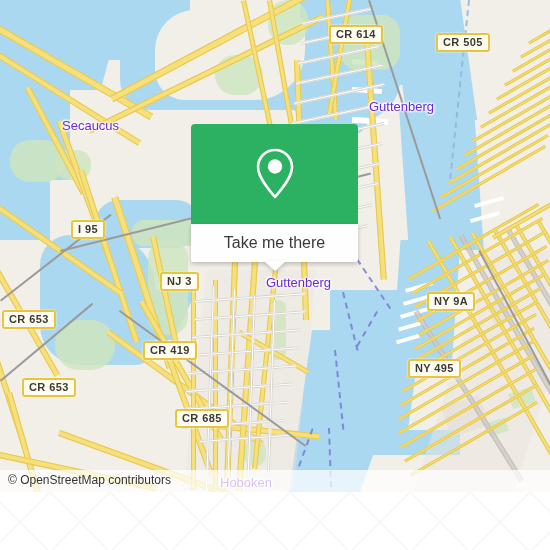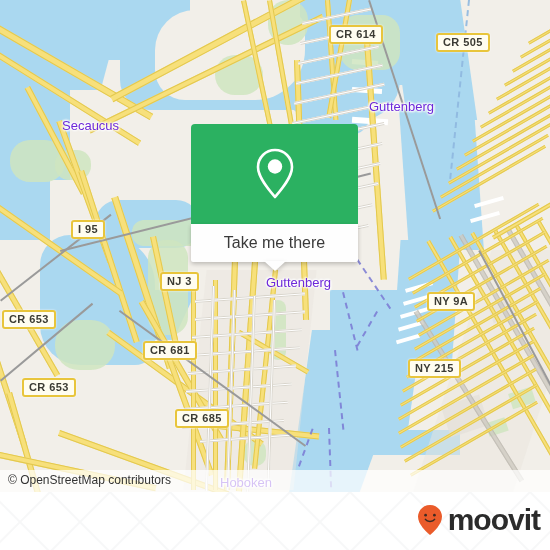--- a/index.html
+++ b/index.html
@@ -241,25 +241,25 @@
     <div class="placelabel" style="left:62px;top:118px;">Secaucus</div>
     <div class="placelabel" style="left:369px;top:99px;">Guttenberg</div>
     <div class="placelabel" style="left:266px;top:275px;">Guttenberg</div>
     <div class="placelabel" style="left:220px;top:475px;">Hoboken</div>
 
     <div class="shield" style="left:329px;top:25px;">CR 614</div>
     <div class="shield" style="left:436px;top:33px;">CR 505</div>
     <div class="shield" style="left:71px;top:220px;">I 95</div>
     <div class="shield" style="left:160px;top:228px;margin-top:44px;">NJ 3</div>
     <div class="shield" style="left:2px;top:310px;">CR 653</div>
-    <div class="shield" style="left:143px;top:341px;">CR 681</div>
+    <div class="shield" style="left:143px;top:341px;">CR 419</div>
     <div class="shield" style="left:22px;top:378px;">CR 653</div>
     <div class="shield" style="left:175px;top:409px;">CR 685</div>
     <div class="shield" style="left:427px;top:292px;">NY 9A</div>
-    <div class="shield" style="left:408px;top:359px;">NY 215</div>
+    <div class="shield" style="left:408px;top:359px;">NY 495</div>
 
     <div class="attrib">
       <span>© OpenStreetMap contributors</span>
     </div>
 
     <div class="callout">
       <div class="callout-top">
         <svg class="pin-icon" viewBox="0 0 46 56">
           <path d="M23 4 C13.6 4 6 11.6 6 21 C6 31.5 17 44 23 51 C29 44 40 31.5 40 21 C40 11.6 32.4 4 23 4 Z" fill="none" stroke="#ffffff" stroke-width="2.6" stroke-linejoin="round"></path>
           <circle cx="23" cy="20.5" r="7.2" fill="#ffffff"></circle>
@@ -273,24 +273,15 @@
 
   </div>
 
   <div class="footer">
     <svg class="footer-wm" viewBox="0 0 550 58" preserveAspectRatio="none">
       <g stroke="#9aa0a6" stroke-width="2" fill="none">
         <path d="M-20 70 L60 -10 M40 70 L120 -10 M100 70 L180 -10 M160 70 L240 -10 M220 70 L300 -10 M280 70 L360 -10 M340 70 L420 -10 M400 70 L480 -10 M460 70 L540 -10 M520 70 L600 -10"></path>
         <path d="M-20 -10 L60 70 M40 -10 L120 70 M100 -10 L180 70 M160 -10 L240 70 M220 -10 L300 70 M280 -10 L360 70 M340 -10 L420 70 M400 -10 L480 70 M460 -10 L540 70 M520 -10 L600 70"></path>
       </g>
     </svg>
-    <div class="logo">
-      <svg class="logo-mark" viewBox="0 0 26 32">
-        <path d="M13 1 C6.4 1 1 6.3 1 12.8 C1 20.4 9.5 28.2 13 31 C16.5 28.2 25 20.4 25 12.8 C25 6.3 19.6 1 13 1 Z" fill="#ea5b2a"></path>
-        <circle cx="8.6" cy="11.2" r="1.35" fill="#3b2a22"></circle>
-        <circle cx="17.4" cy="11.2" r="1.35" fill="#3b2a22"></circle>
-        <path d="M8.4 15.4 C10.2 18.2 15.8 18.2 17.6 15.4" fill="none" stroke="#3b2a22" stroke-width="1.5" stroke-linecap="round"></path>
-      </svg>
-      <span class="logo-text">moovit</span>
-    </div>
   </div>
 
 </div>
 
 </body></html>

